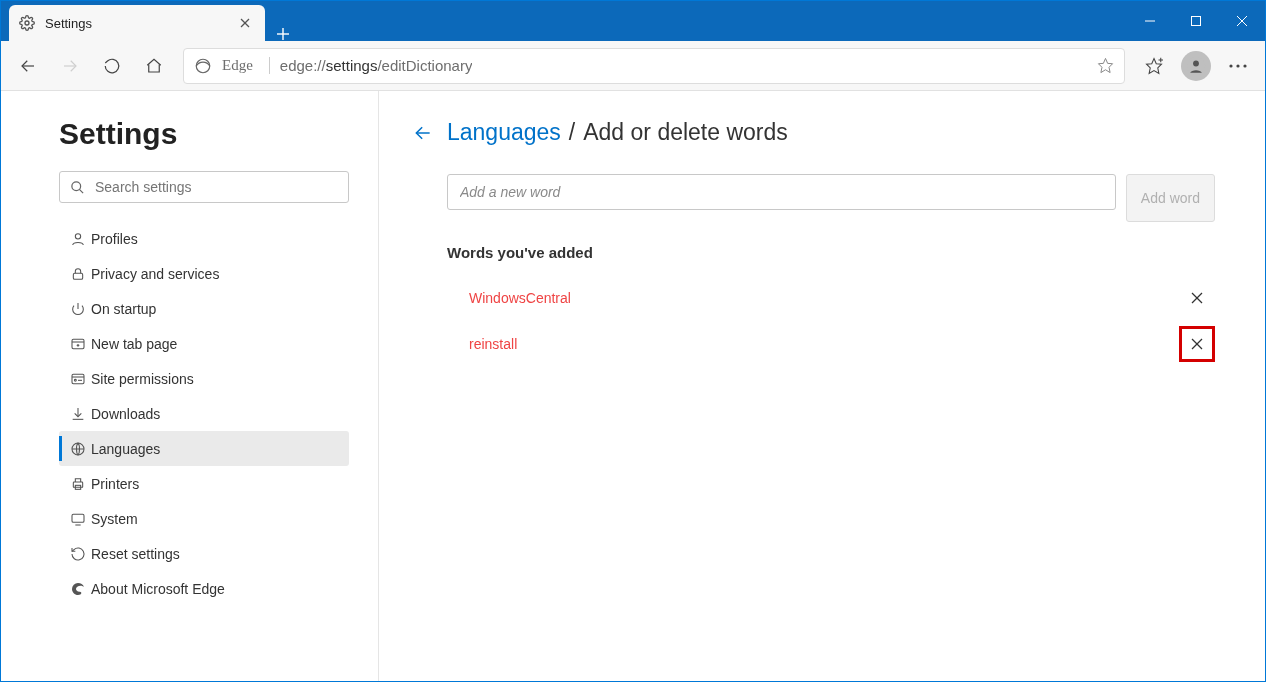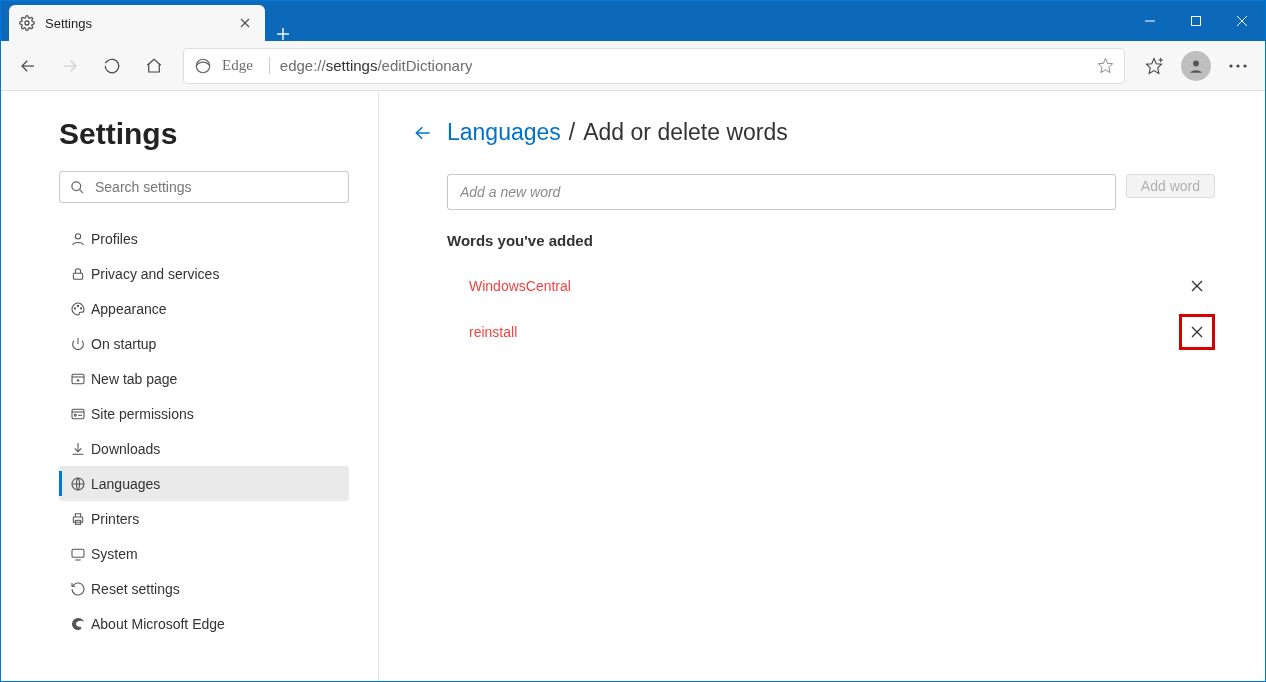--- a/index.html
+++ b/index.html
@@ -43,21 +43,21 @@
 
 .main { flex: 1; padding: 28px 50px 0 34px; }
 .breadcrumb { display: flex; align-items: center; gap: 14px; font-size: 23px; margin-bottom: 28px; }
 .breadcrumb .back-arrow { color: #0072c9; cursor: pointer; display:flex; }
 .breadcrumb .crumb-link { color: #0072c9; cursor: pointer; }
 .breadcrumb .sep { color: #333; }
 .breadcrumb .crumb-current { color: #333; }
 .add-row { display: flex; gap: 10px; margin-left: 34px; margin-bottom: 22px; }
 .add-input { flex: 1; height: 36px; border: 1px solid #c8c8c8; border-radius: 3px; padding: 0 12px; font-size: 14px; color: #333; font-style: italic; }
 .add-input::placeholder { color: #8a8a8a; }
-.add-btn { height: 24px; padding: 0 14px; border: 1px solid #dcdcdc; background: #f3f3f3; color: #b0b0b0; border-radius: 3px; font-size: 14px; cursor: default; }
+.add-btn { height: 48px; padding: 0 14px; border: 1px solid #dcdcdc; background: #f3f3f3; color: #b0b0b0; border-radius: 3px; font-size: 14px; cursor: default; }
 .section-title { font-size: 15px; font-weight: 600; color: #333; margin-left: 34px; margin-bottom: 14px; }
 .word-row { display: flex; align-items: center; height: 46px; margin-left: 34px; padding-left: 22px; }
 .word-text { font-size: 14px; color: #ef4444; flex: 1; }
 .word-delete { width: 36px; height: 36px; display: flex; align-items: center; justify-content: center; cursor: pointer; }
 .word-delete.highlighted { border: 3px solid #d40000; }
 
 svg { display: block; }
 </style>
 </head>
 <body>
@@ -203,31 +203,20 @@
               <svg width="16" height="16" viewBox="0 0 24 24" fill="none" stroke="#555" stroke-width="1.6">
                 <rect x="5" y="11" width="14" height="9" rx="2"></rect>
                 <path d="M8 11V8a4 4 0 0 1 8 0v3"></path>
               </svg>
             </span>
           <span>Privacy and services</span>
         </div>
         <div class="nav-item">
           <span class="icon">
               <svg width="16" height="16" viewBox="0 0 24 24" fill="none" stroke="#555" stroke-width="1.6">
-                <path d="M12 3a9 9 0 1 0 0 18c1.5 0 2-1 2-2s-.5-2 1-2h2a4 4 0 0 0 4-4c0-5-4-10-9-10z"></path>
-                <circle cx="7.5" cy="11" r="1"></circle>
-                <circle cx="12" cy="7.5" r="1"></circle>
-                <circle cx="16.5" cy="11" r="1"></circle>
-              </svg>
-            </span>
-          <span>Appearance</span>
-        </div>
-        <div class="nav-item">
-          <span class="icon">
-              <svg width="16" height="16" viewBox="0 0 24 24" fill="none" stroke="#555" stroke-width="1.6">
                 <path d="M12 3v9"></path>
                 <path d="M6 7a8 8 0 1 0 12 0"></path>
               </svg>
             </span>
           <span>On startup</span>
         </div>
         <div class="nav-item">
           <span class="icon">
               <svg width="16" height="16" viewBox="0 0 24 24" fill="none" stroke="#555" stroke-width="1.6">
                 <rect x="3" y="5" width="18" height="14" rx="2"></rect>

